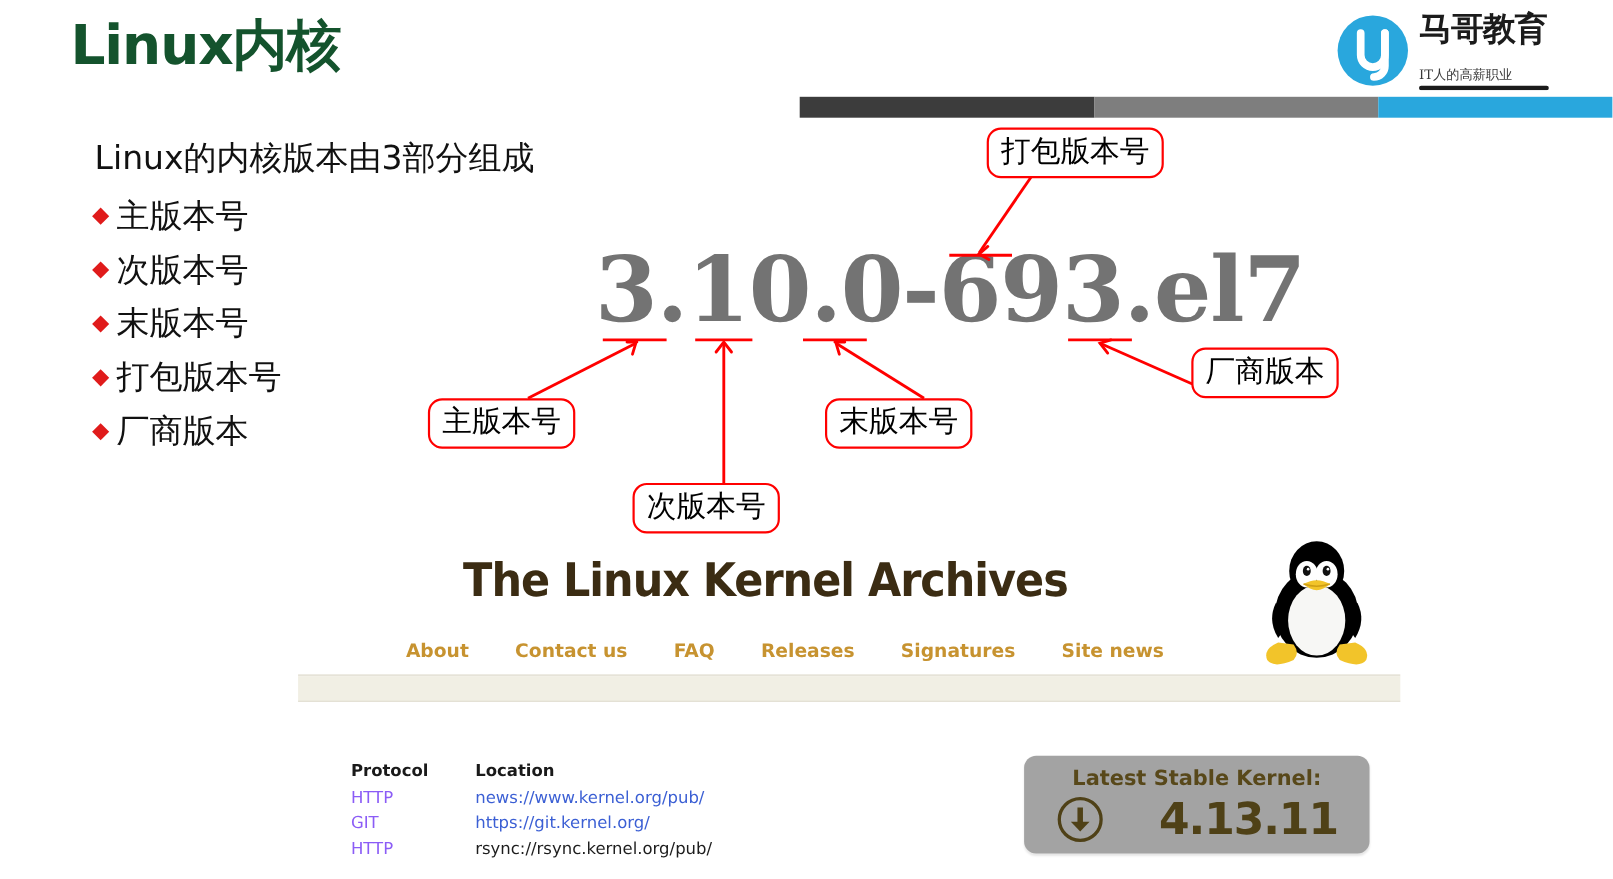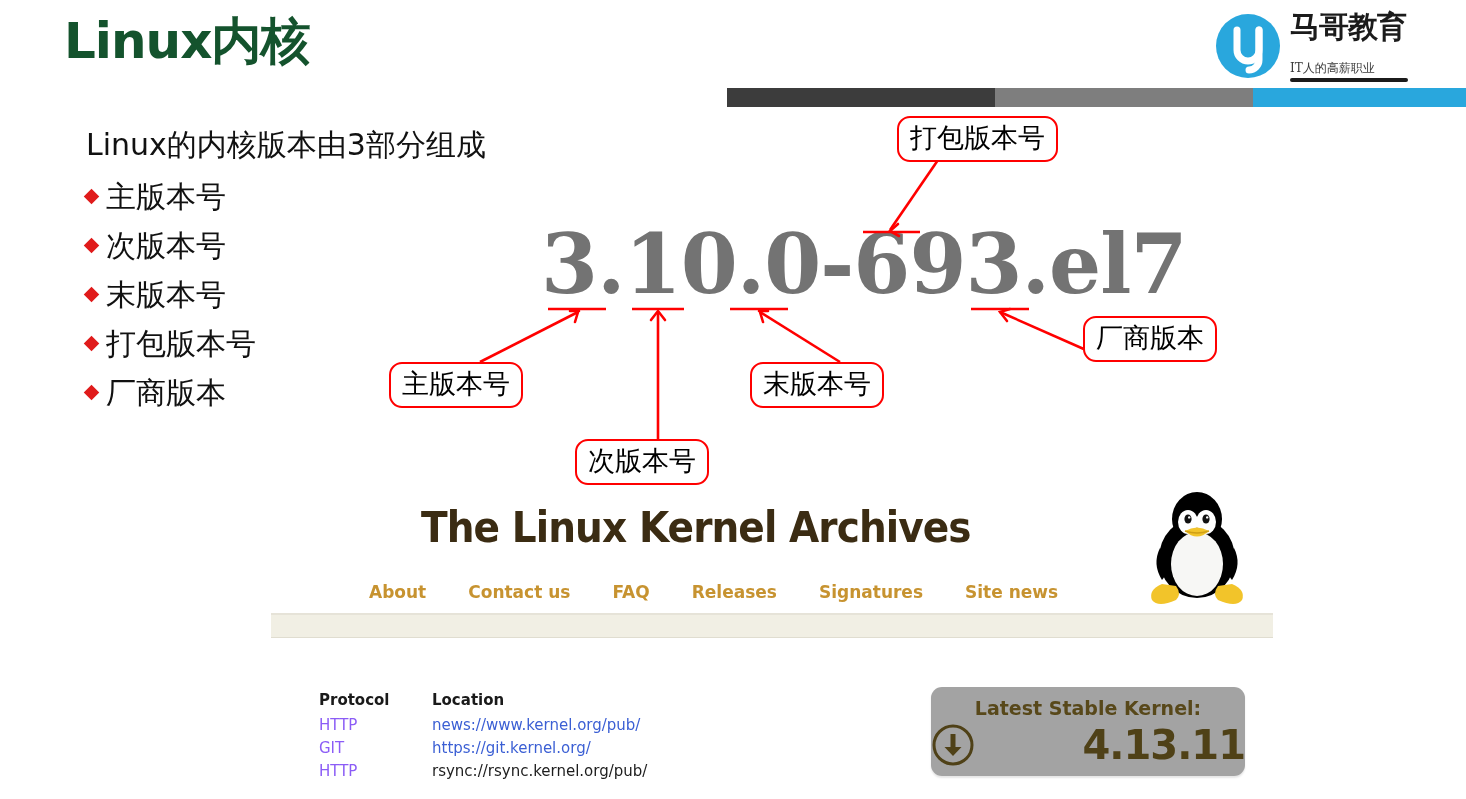--- a/index.html
+++ b/index.html
@@ -284,21 +284,21 @@
     line-height: 24px;
     color: #58481a;
   }
   .stable-row {
     position: absolute;
     top: 36px;
     left: 0;
     width: 314px;
     display: flex;
     align-items: center;
-    justify-content: space-between;
+    justify-content: center;
   }
   .dl-icon {
     width: 44px;
     height: 44px;
     flex: 0 0 44px;
     margin-right: 50px;
   }
   .stable-version {
     font-size: 40px;
     font-weight: bold;

